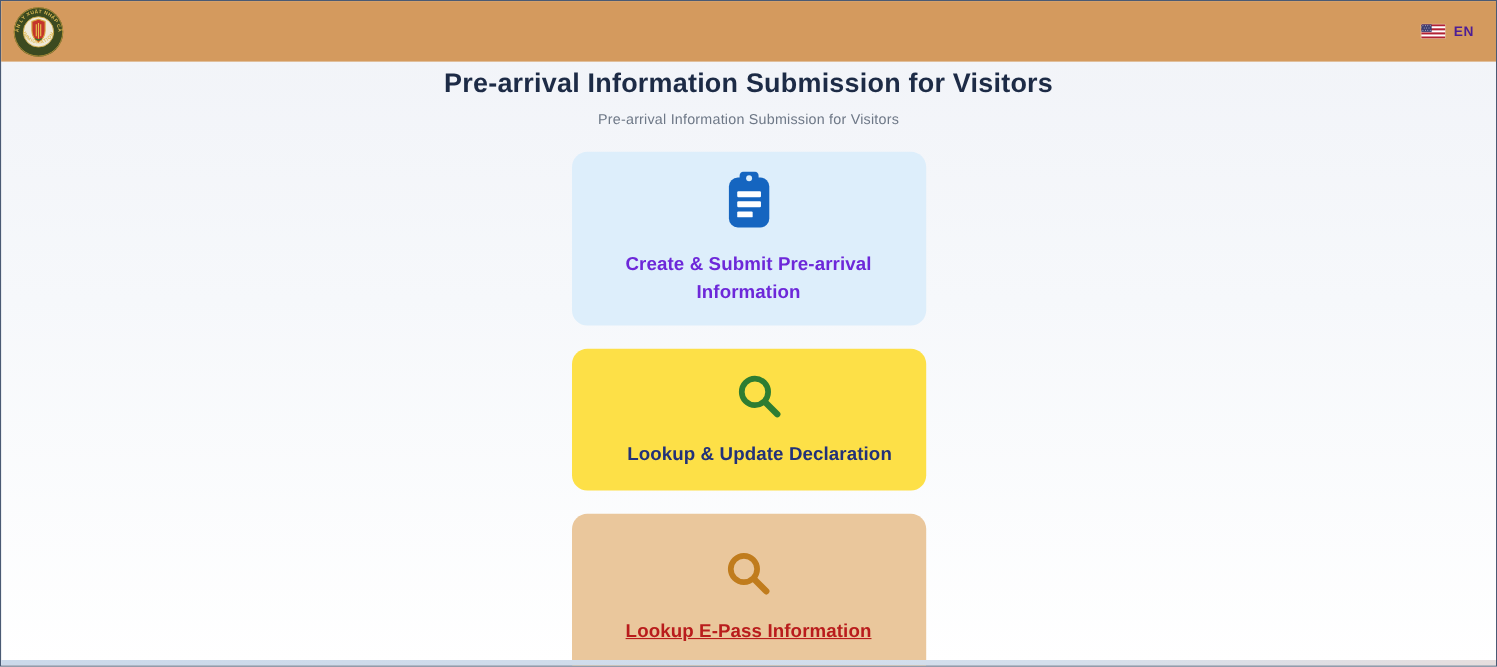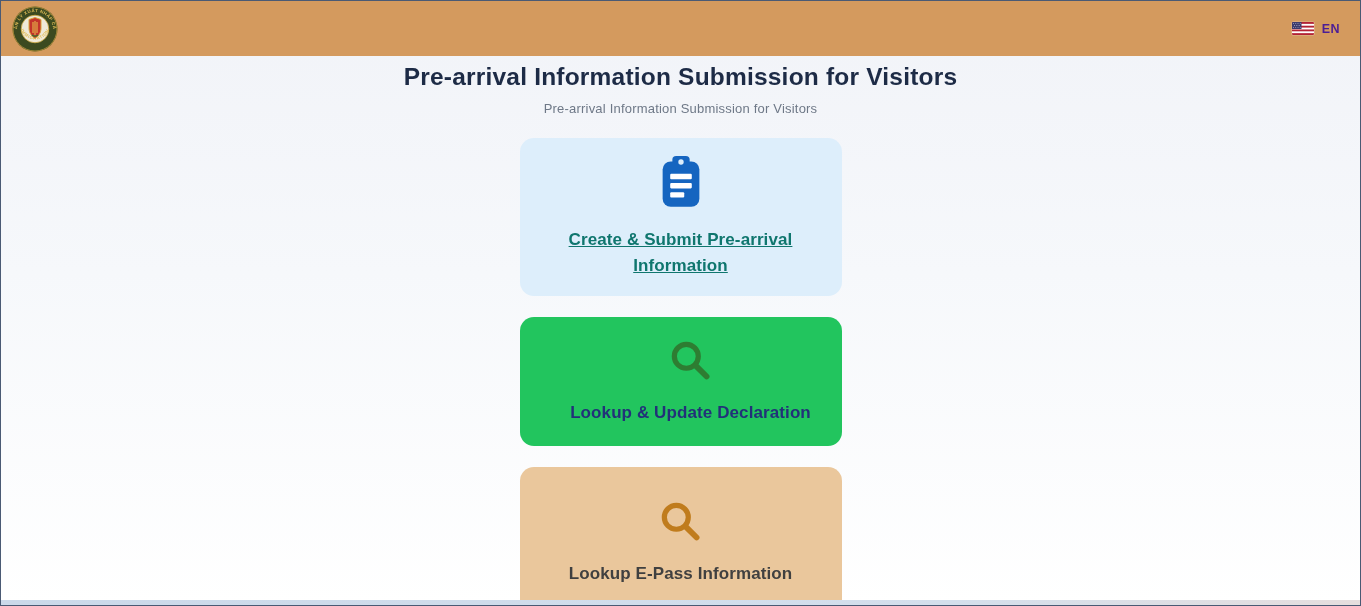--- a/index.html
+++ b/index.html
@@ -156,39 +156,39 @@
           <rect x="16" y="0" width="16" height="13" rx="3.5"></rect>
           <rect x="7" y="5" width="34" height="42" rx="7.5"></rect>
           <circle cx="24" cy="5.6" r="2.5" fill="#ddeefb"></circle>
           <g fill="#ffffff">
             <rect x="14" y="16.5" width="20" height="5" rx="1"></rect>
             <rect x="14" y="25" width="20" height="5" rx="1"></rect>
             <rect x="14" y="33.5" width="13" height="5" rx="1"></rect>
           </g>
         </svg>
       </span>
-      <span class="card-label" style="color: #0f766e; text-decoration: underline;">Create &amp; Submit Pre-arrival Information</span>
+      <span class="card-label" style="color: #6d28d9;">Create &amp; Submit Pre-arrival Information</span>
     </div>
 
-    <div class="action-card card-lookup" style="background-color: #22c55e; padding-left: 36px;">
+    <div class="action-card card-lookup" style="background-color: #fde047; padding-left: 36px;">
       <span class="card-icon" style="color: rgb(46, 125, 50);">
         <svg width="50" height="50" viewBox="0 0 48 48" fill="none" stroke="currentColor">
           <circle cx="19.5" cy="18.5" r="11.5" stroke-width="5"></circle>
           <path d="M28.5 27.5 L39 38" stroke-width="5.5" stroke-linecap="round"></path>
         </svg>
       </span>
       <span class="card-label" style="color: rgb(34, 49, 121);">Lookup &amp; Update Declaration</span>
     </div>
 
     <div class="action-card card-epass" style="background-color: rgb(234, 199, 156);">
       <span class="card-icon" style="color: rgb(192, 124, 29);">
         <svg width="50" height="50" viewBox="0 0 48 48" fill="none" stroke="currentColor">
           <circle cx="19.5" cy="18.5" r="11.5" stroke-width="5"></circle>
           <path d="M28.5 27.5 L39 38" stroke-width="5.5" stroke-linecap="round"></path>
         </svg>
       </span>
-      <span class="card-label" style="color: #404040;">Lookup E-Pass Information</span>
+      <span class="card-label" style="color: #b91c1c; text-decoration: underline;">Lookup E-Pass Information</span>
     </div>
 
   </div>
 </main>
 
 <div class="bottom-strip"></div>
 
 </body></html>

